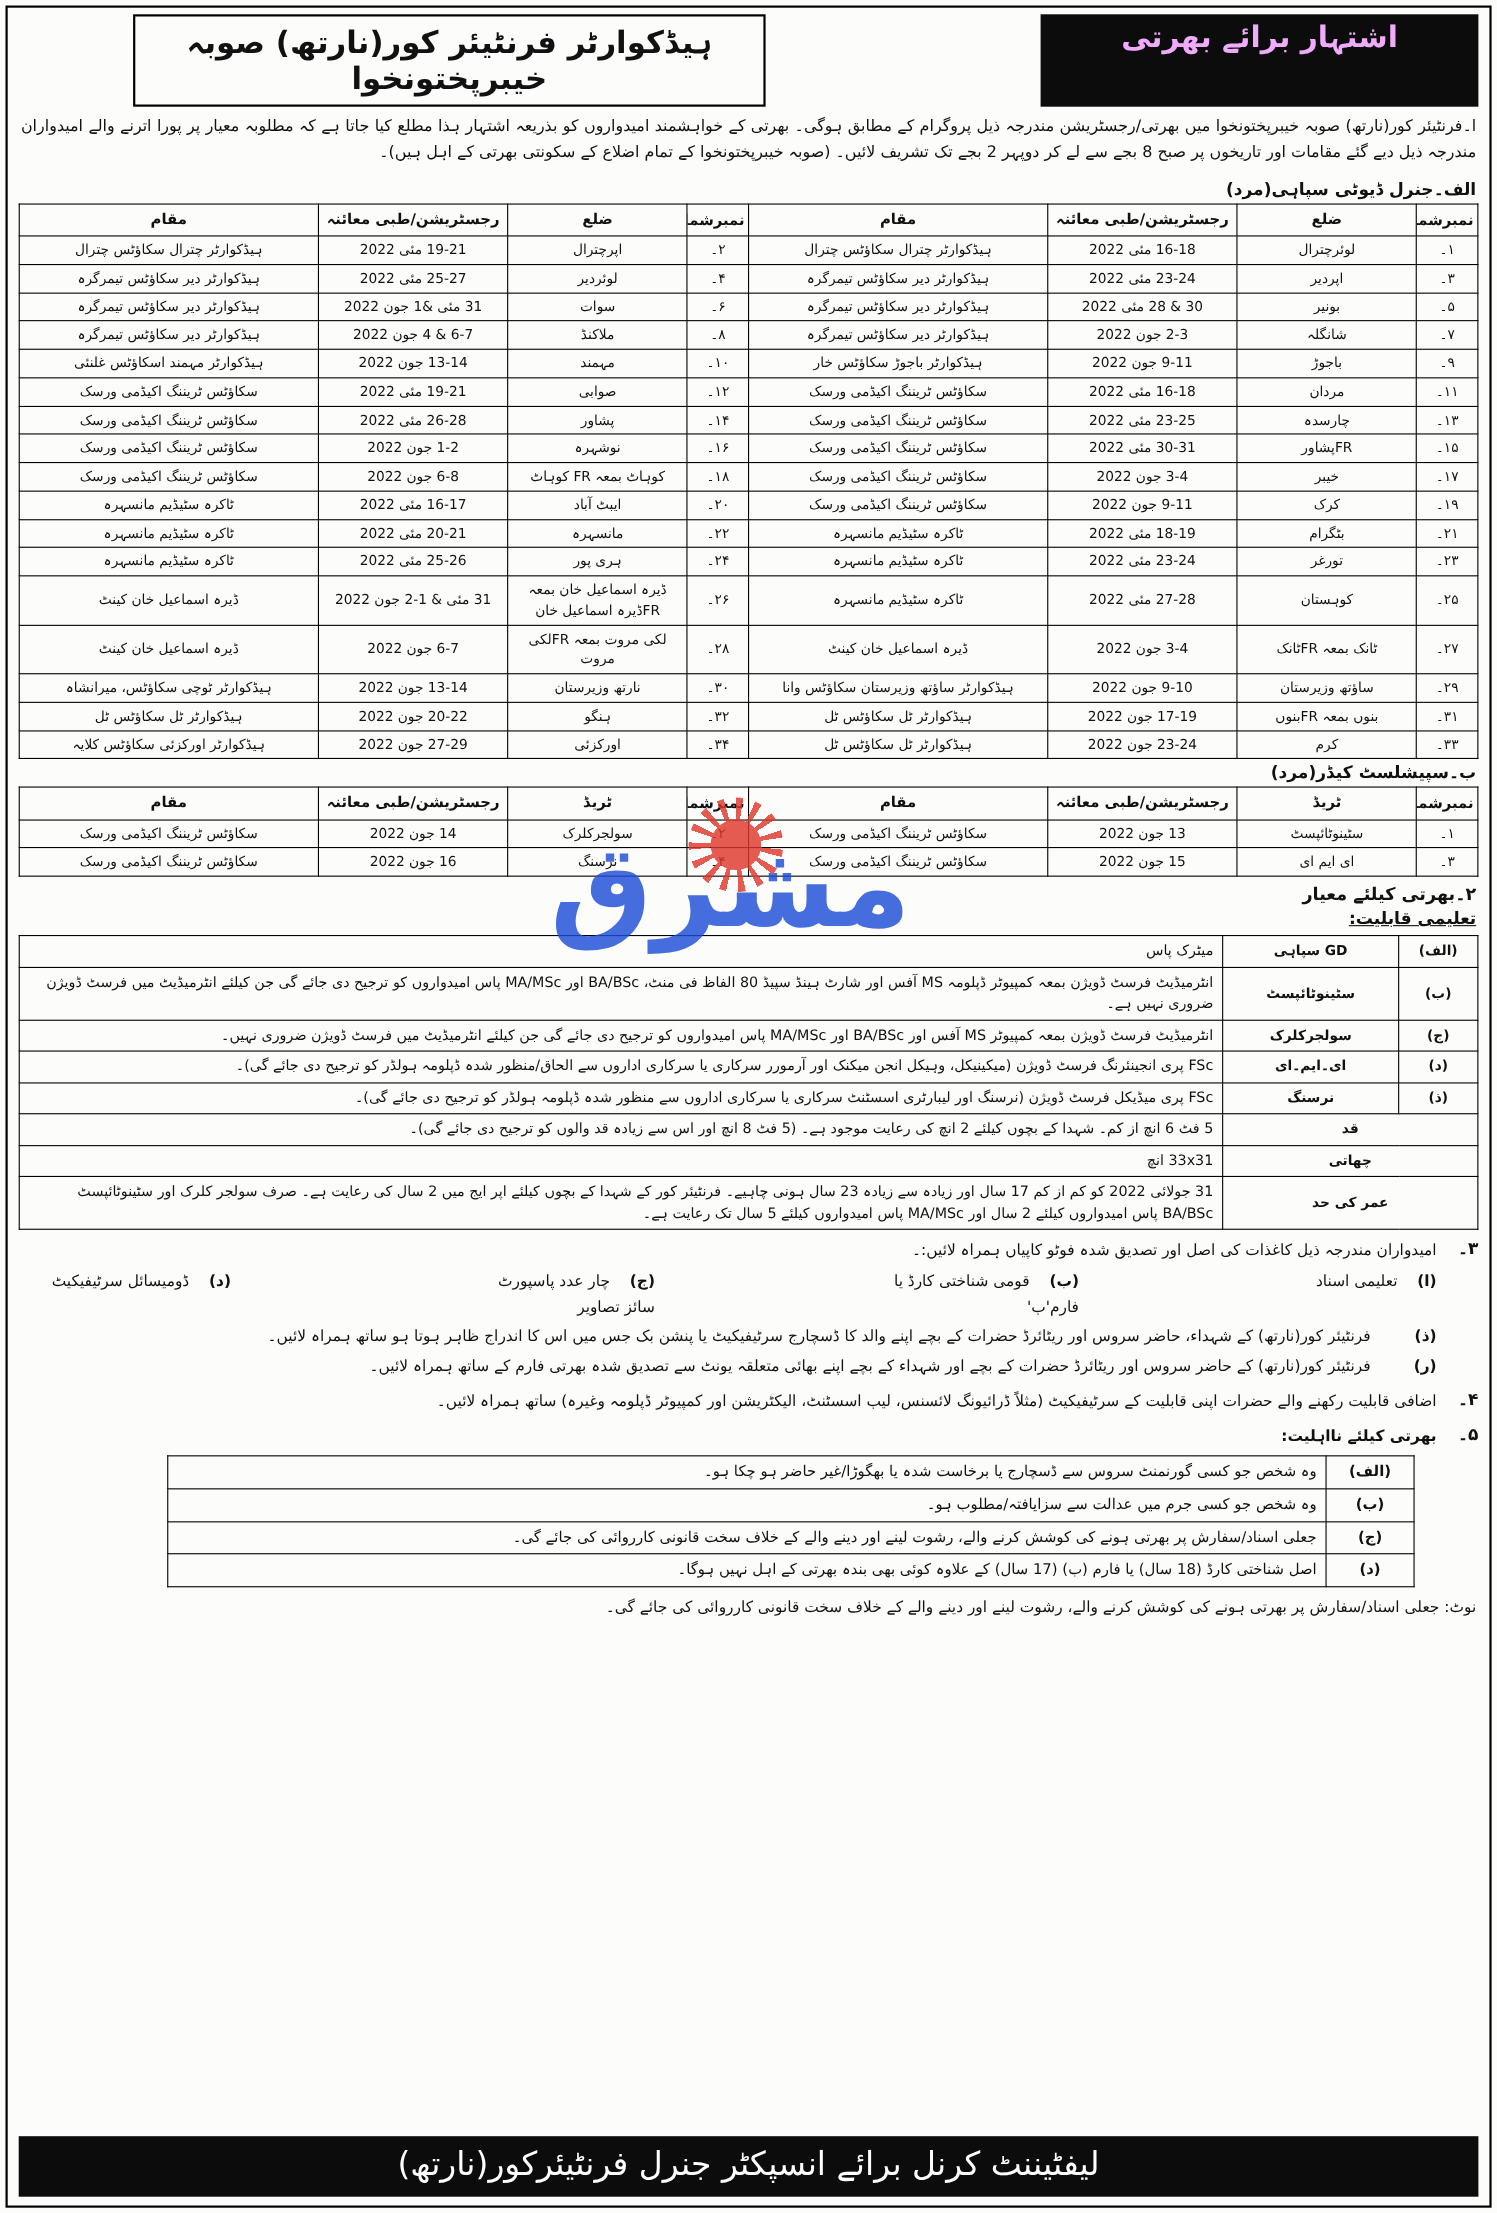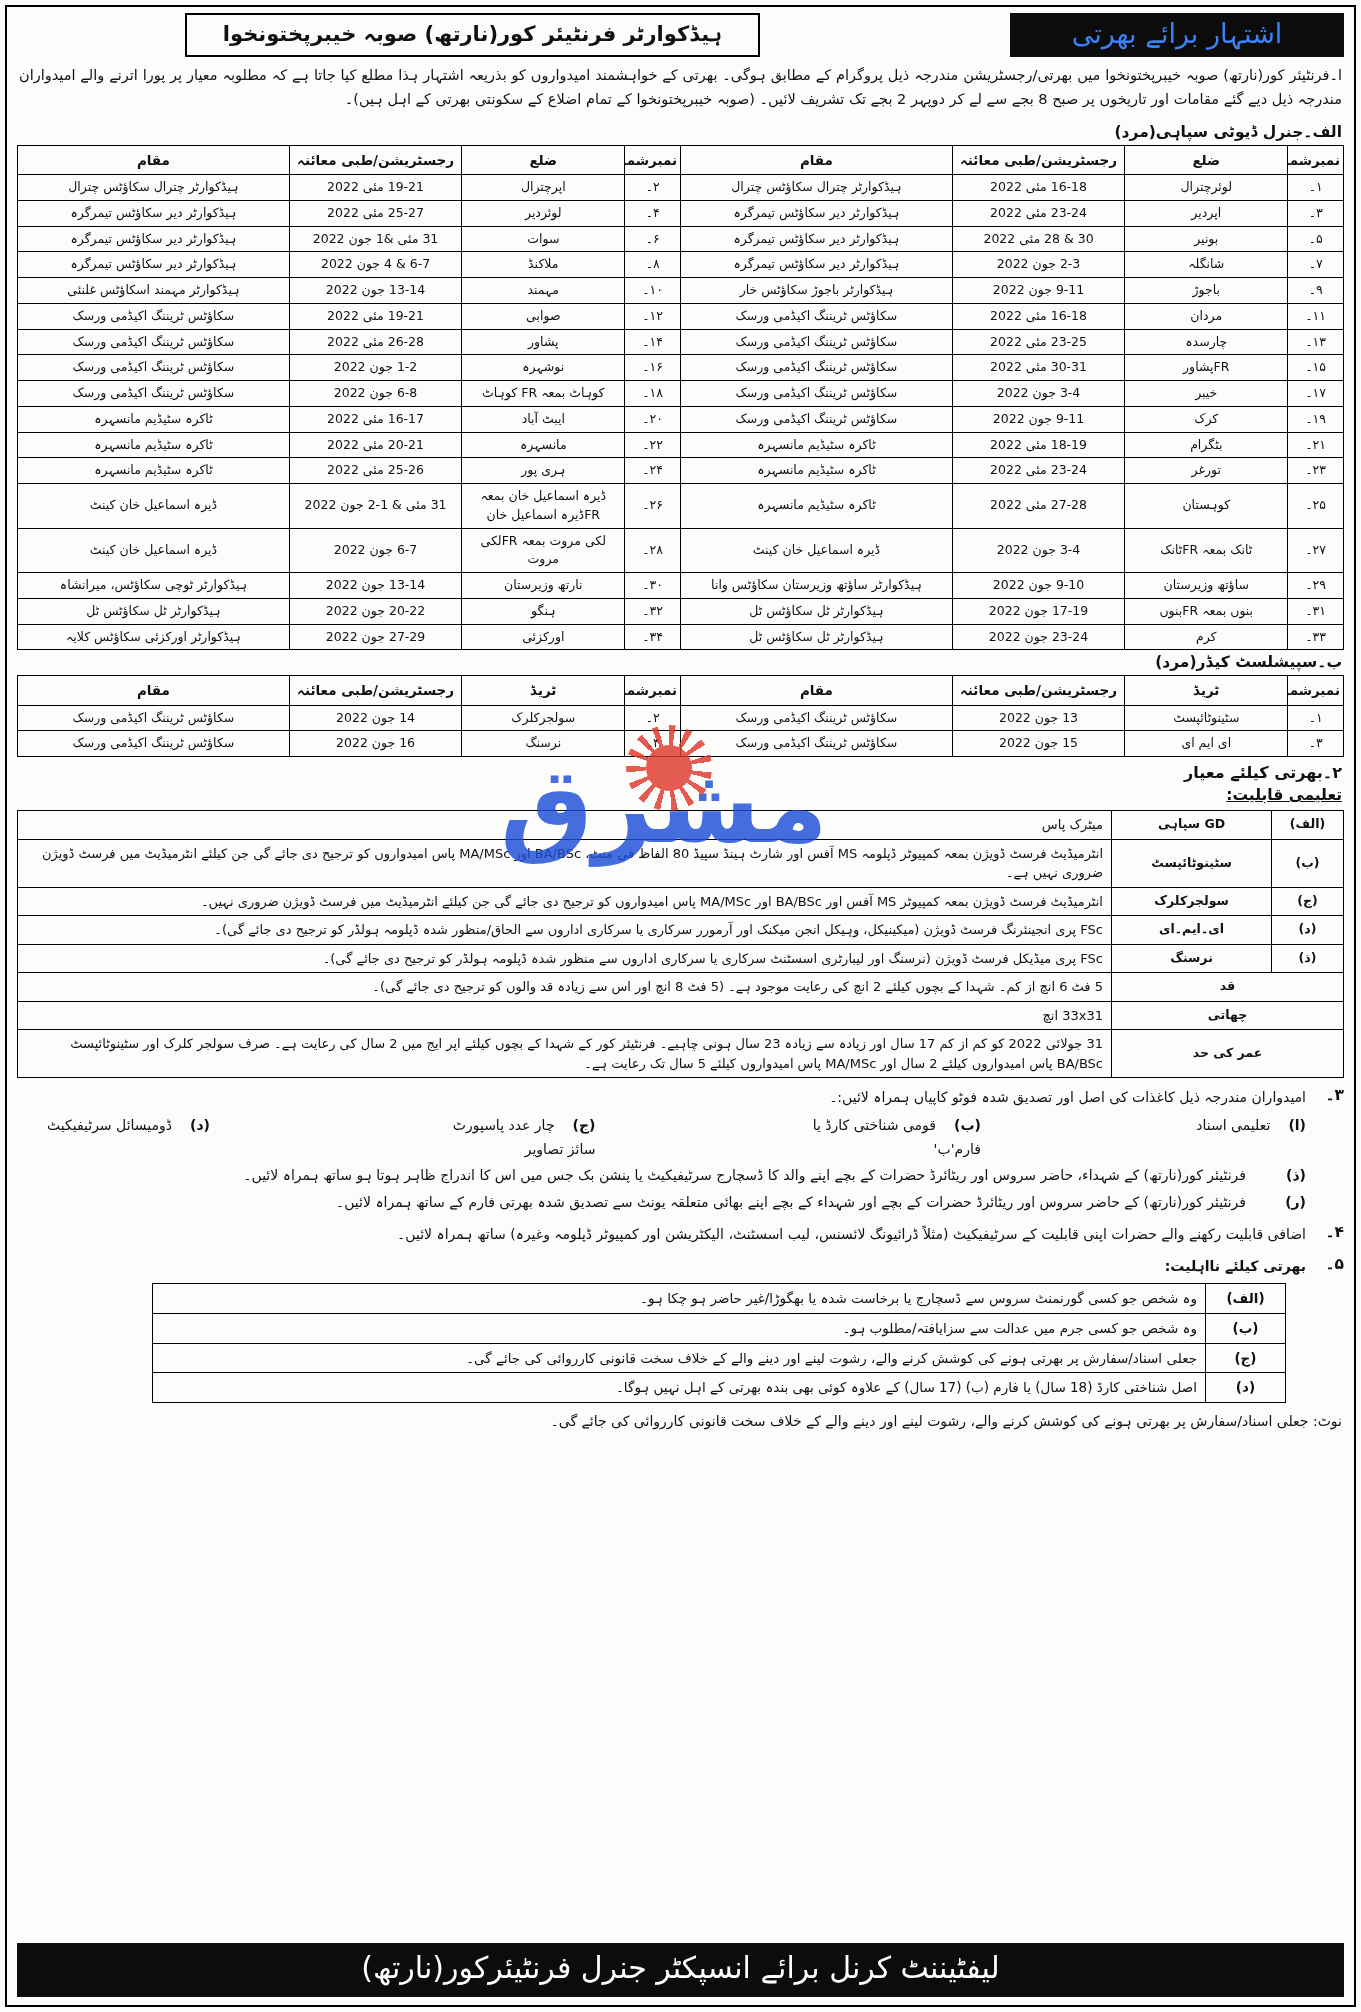--- a/index.html
+++ b/index.html
@@ -9,26 +9,26 @@
     direction: rtl; font-family: "DejaVu Sans", sans-serif; color: #111;
     padding: 5px;
   }
   .ad {
     border: 2px solid #000; height: 100%; padding: 6px 10px 8px;
     display: flex; flex-direction: column; position: relative; overflow: hidden;
   }
   
   .hdr { display: flex; align-items: stretch; margin-bottom: 5px; }
   .ad-title {
-    width: 334px; flex: none; background: #0c0c0c; color: #3b82f6; font-weight: normal;
+    width: 398px; flex: none; background: #0c0c0c; color: #f0abfc; font-weight: bold;
     font-size: 27px; text-align: center; padding: 5px 6px 8px;
   }
   .org-box {
     width: 575px; flex: none; margin-right: 250px; border: 2px solid #000;
-    font-weight: bold; font-size: 21px; text-align: center; padding: 7px 6px;
+    font-weight: bold; font-size: 28px; text-align: center; padding: 7px 6px;
   }
   .intro { font-size: 14.5px; line-height: 1.65; text-align: justify; margin: 2px 2px 8px; }
   .sec-label { font-weight: bold; font-size: 15.5px; margin: 3px 2px 4px; }
   
   table.grid { width: 100%; border-collapse: collapse; table-layout: fixed; }
   table.grid th, table.grid td {
     border: 1px solid #000; font-size: 12.5px; text-align: center;
     padding: 3px 3px; line-height: 1.5; overflow: hidden;
   }
   table.grid th { font-weight: bold; font-size: 13.5px; padding: 4px 3px; }

